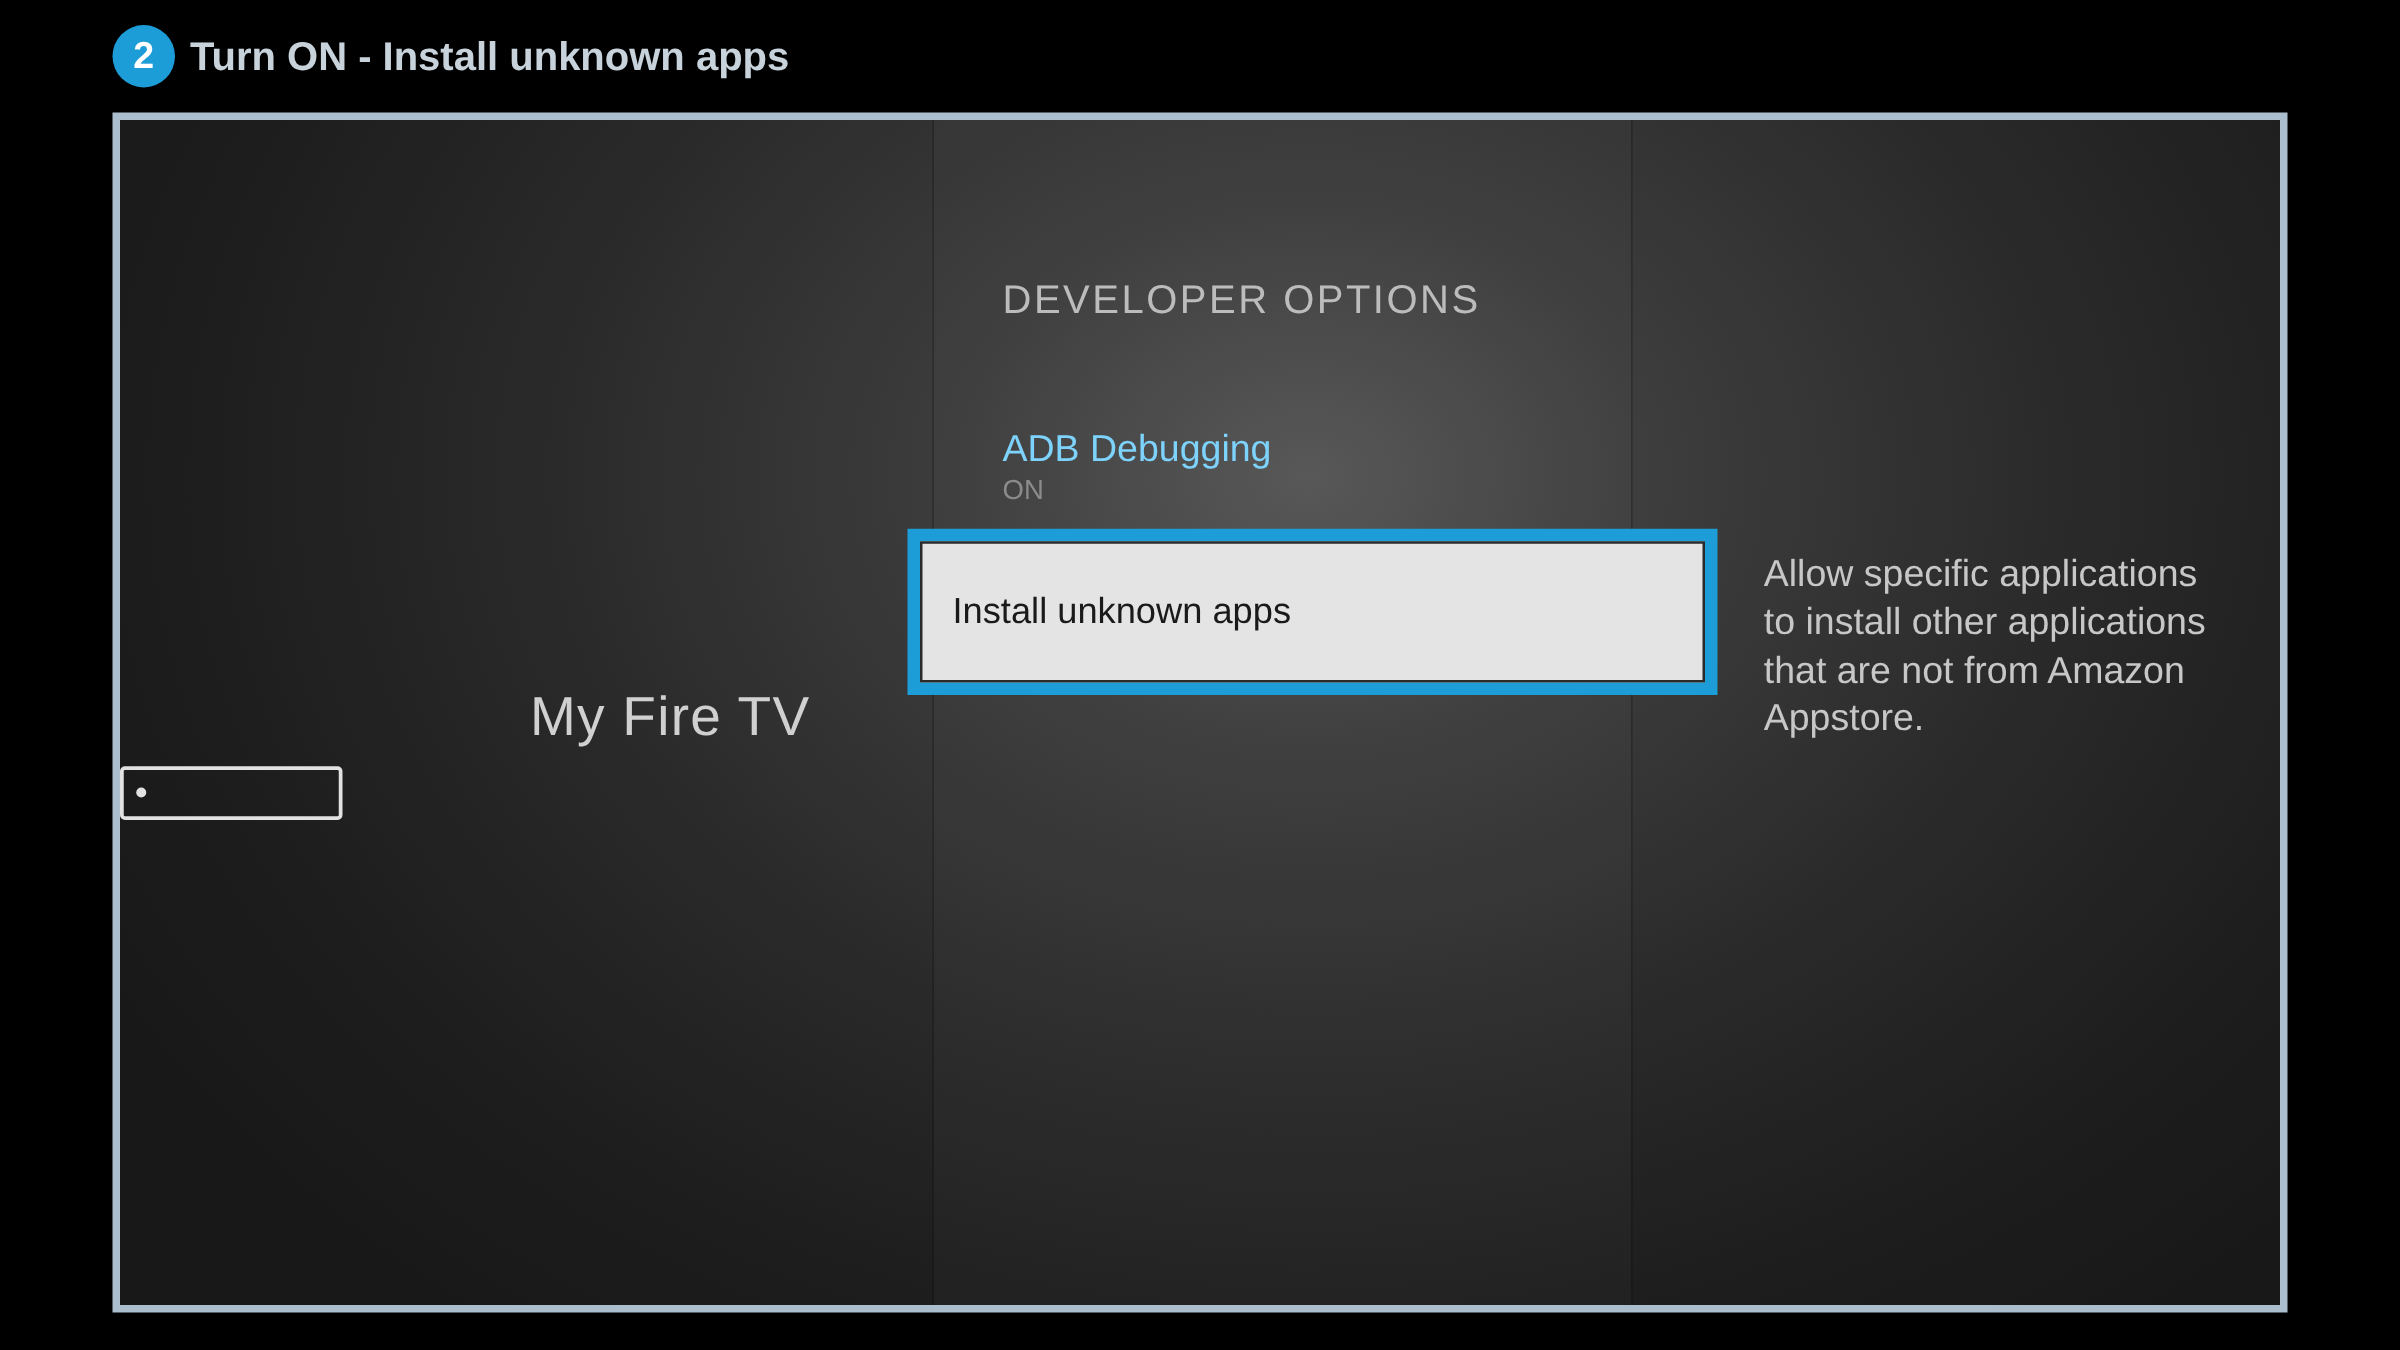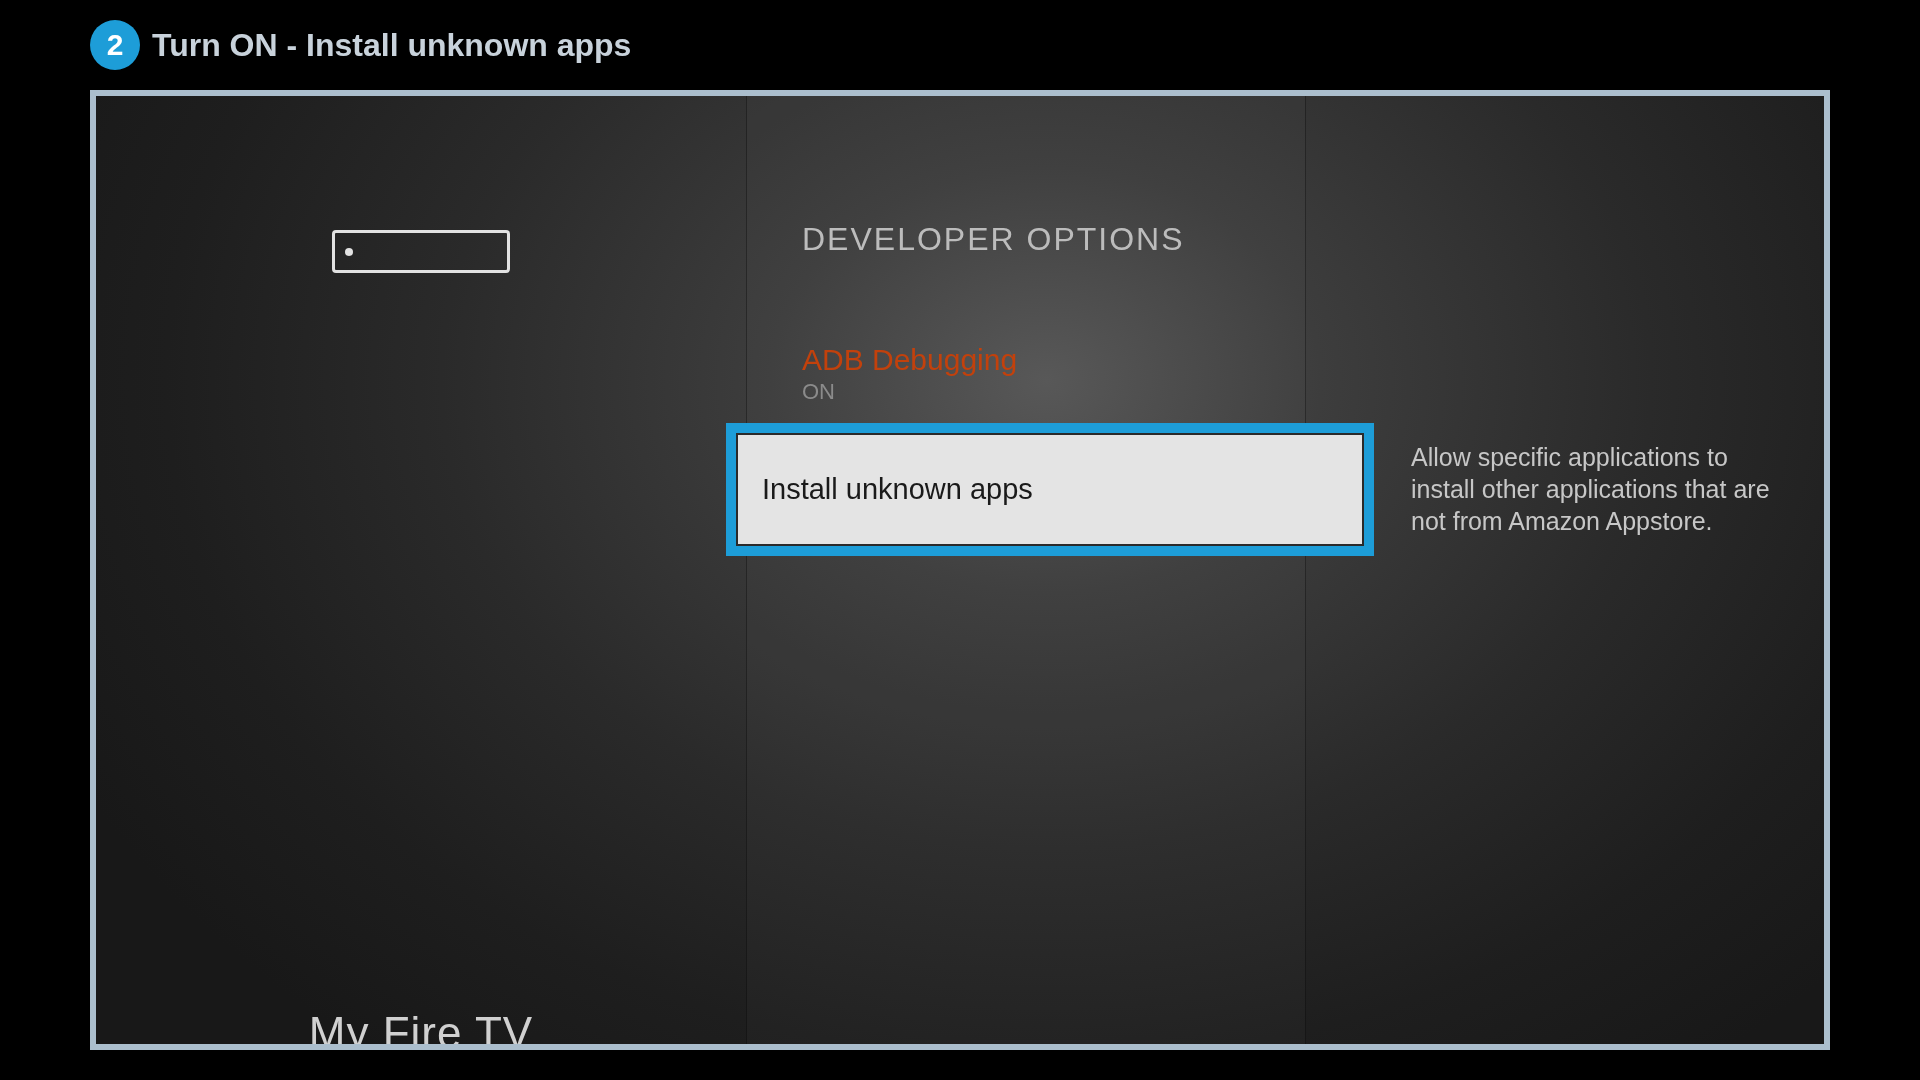--- a/index.html
+++ b/index.html
@@ -45,27 +45,27 @@
       overflow: hidden;
     }
     .tv-bg {
       position: absolute;
       inset: 0;
       background: radial-gradient(ellipse 1100px 850px at 55% 30%, #555 0%, #3d3d3d 25%, #2a2a2a 55%, #1e1e1e 80%, #181818 100%);
     }
     .left-panel {
       position: absolute;
       left: 0;
-      top: 14px;
+      top: 4px;
       width: 650px;
       height: 100%;
       display: flex;
-      flex-direction: column;
+      flex-direction: row;
       align-items: center;
-      justify-content: space-between;
+      justify-content: flex-start;
       gap: 150px;
     }
     .device-icon {
       width: 178px;
       height: 43px;
       border: 3px solid #e2e2e2;
       border-radius: 4px;
       position: relative;
       margin-top: 120px;
     }
@@ -102,21 +102,21 @@
       letter-spacing: 2px;
       font-weight: 400;
       margin-left: 55px;
       margin-bottom: 85px;
     }
     .setting-item {
       margin-left: 55px;
       margin-bottom: 18px;
     }
     .setting-label {
-      color: #c2410c;
+      color: #7dd3fc;
       font-size: 30px;
       font-weight: 400;
     }
     .setting-value {
       color: #8b8b8b;
       font-size: 22px;
       margin-top: 2px;
     }
     .highlight-wrap {
       margin-top: 5px;
@@ -140,21 +140,21 @@
       left: 1260px;
       top: 0;
       right: 0;
       height: 100%;
       padding-top: 345px;
       padding-left: 55px;
       padding-right: 50px;
     }
     .description {
       color: #c7c7c7;
-      font-size: 25px;
+      font-size: 30px;
       line-height: 1.28;
       font-weight: 400;
     }
   </style>
 </head>
 <body>
 
 <div class="step-header">
   <div class="step-badge">
     <span>2</span>

